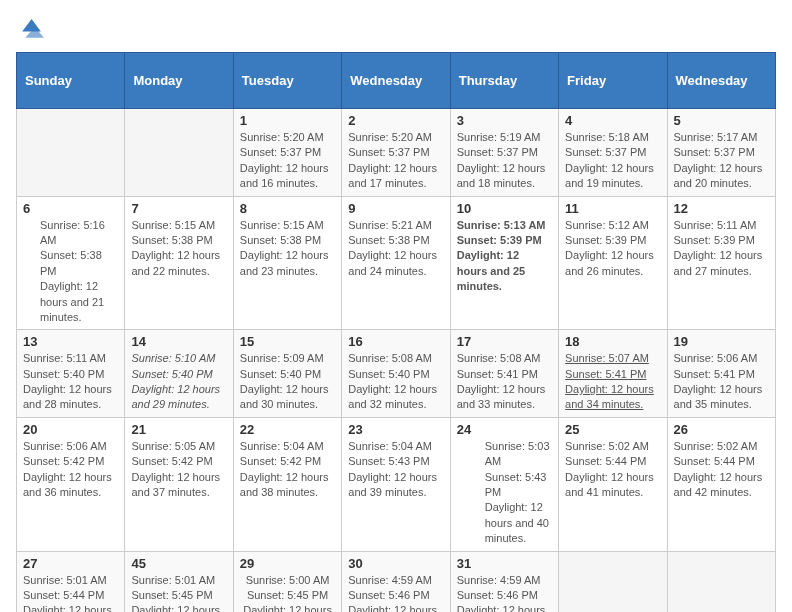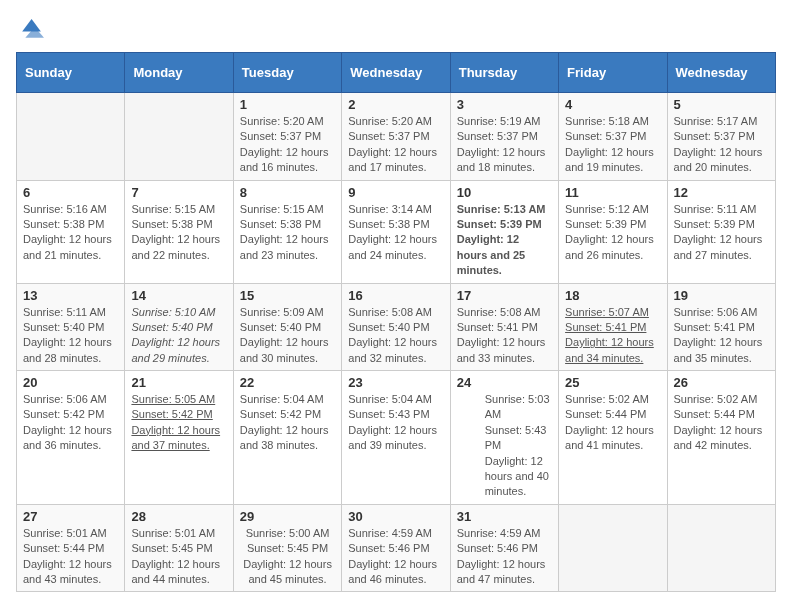--- a/index.html
+++ b/index.html
@@ -55,21 +55,21 @@
     }
     .calendar {
       width: 100%;
       border-collapse: collapse;
       margin-top: 8px;
     }
     .calendar th {
       background-color: #3a7abf;
       color: #fff;
       text-align: left;
-      padding: 12px 8px;
+      padding: 20px 8px;
       font-size: 13px;
       border: 1px solid #2a5a9a;
     }
     .calendar td {
       vertical-align: top;
       padding: 4px 6px;
       border: 1px solid #ccc;
       font-size: 11px;
       color: #444;
       background: #fff;
@@ -161,39 +161,39 @@
         <td>
           <span class="day-number">5</span>
           <div class="day-info" style="white-space: pre-line;">Sunrise: 5:17 AM
 Sunset: 5:37 PM
 Daylight: 12 hours and 20 minutes.</div>
         </td>
       </tr>
       <tr>
         <td>
           <span class="day-number">6</span>
-          <div class="day-info" style="white-space: pre-line;">Sunrise: 5:16 AM
+          <div class="day-info" style="white-space: pre-line; margin-left: 17px;">Sunrise: 5:16 AM
 Sunset: 5:38 PM
 Daylight: 12 hours and 21 minutes.</div>
         </td>
         <td>
           <span class="day-number">7</span>
           <div class="day-info" style="white-space: pre-line;">Sunrise: 5:15 AM
 Sunset: 5:38 PM
 Daylight: 12 hours and 22 minutes.</div>
         </td>
         <td>
           <span class="day-number">8</span>
           <div class="day-info" style="white-space: pre-line;">Sunrise: 5:15 AM
 Sunset: 5:38 PM
 Daylight: 12 hours and 23 minutes.</div>
         </td>
         <td>
           <span class="day-number">9</span>
-          <div class="day-info" style="white-space: pre-line;">Sunrise: 3:14 AM
+          <div class="day-info" style="white-space: pre-line;">Sunrise: 5:21 AM
 Sunset: 5:38 PM
 Daylight: 12 hours and 24 minutes.</div>
         </td>
         <td>
           <span class="day-number">10</span>
           <div class="day-info" style="white-space: pre-line; font-weight: bold;">Sunrise: 5:13 AM
 Sunset: 5:39 PM
 Daylight: 12 hours and 25 minutes.</div>
         </td>
         <td>
@@ -255,21 +255,21 @@
       </tr>
       <tr>
         <td>
           <span class="day-number">20</span>
           <div class="day-info" style="white-space: pre-line;">Sunrise: 5:06 AM
 Sunset: 5:42 PM
 Daylight: 12 hours and 36 minutes.</div>
         </td>
         <td>
           <span class="day-number">21</span>
-          <div class="day-info" style="white-space: pre-line; text-decoration: underline;">Sunrise: 5:05 AM
+          <div class="day-info" style="white-space: pre-line;">Sunrise: 5:05 AM
 Sunset: 5:42 PM
 Daylight: 12 hours and 37 minutes.</div>
         </td>
         <td>
           <span class="day-number">22</span>
           <div class="day-info" style="white-space: pre-line;">Sunrise: 5:04 AM
 Sunset: 5:42 PM
 Daylight: 12 hours and 38 minutes.</div>
         </td>
         <td>
@@ -298,21 +298,21 @@
         </td>
       </tr>
       <tr>
         <td>
           <span class="day-number">27</span>
           <div class="day-info" style="white-space: pre-line;">Sunrise: 5:01 AM
 Sunset: 5:44 PM
 Daylight: 12 hours and 43 minutes.</div>
         </td>
         <td>
-          <span class="day-number">28</span>
+          <span class="day-number">45</span>
           <div class="day-info" style="white-space: pre-line;">Sunrise: 5:01 AM
 Sunset: 5:45 PM
 Daylight: 12 hours and 44 minutes.</div>
         </td>
         <td>
           <span class="day-number">29</span>
           <div class="day-info" style="white-space: pre-line; text-align: center;">Sunrise: 5:00 AM
 Sunset: 5:45 PM
 Daylight: 12 hours and 45 minutes.</div>
         </td>

